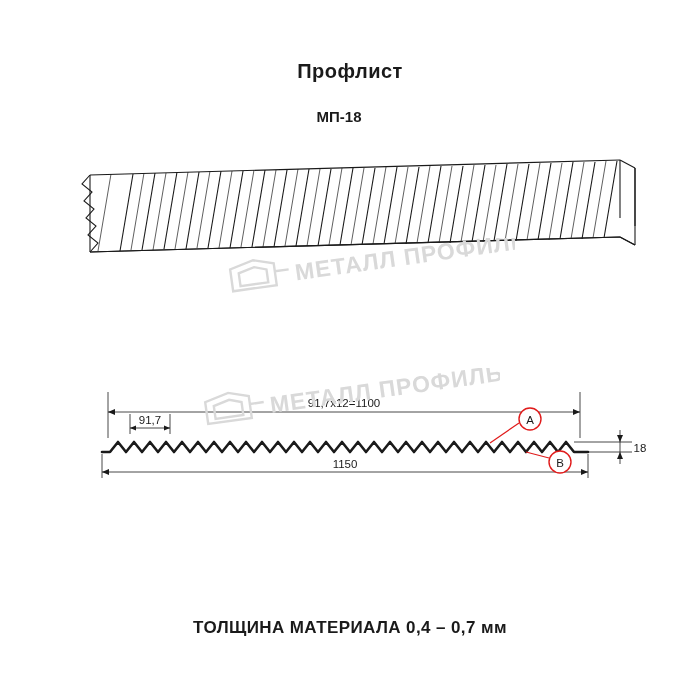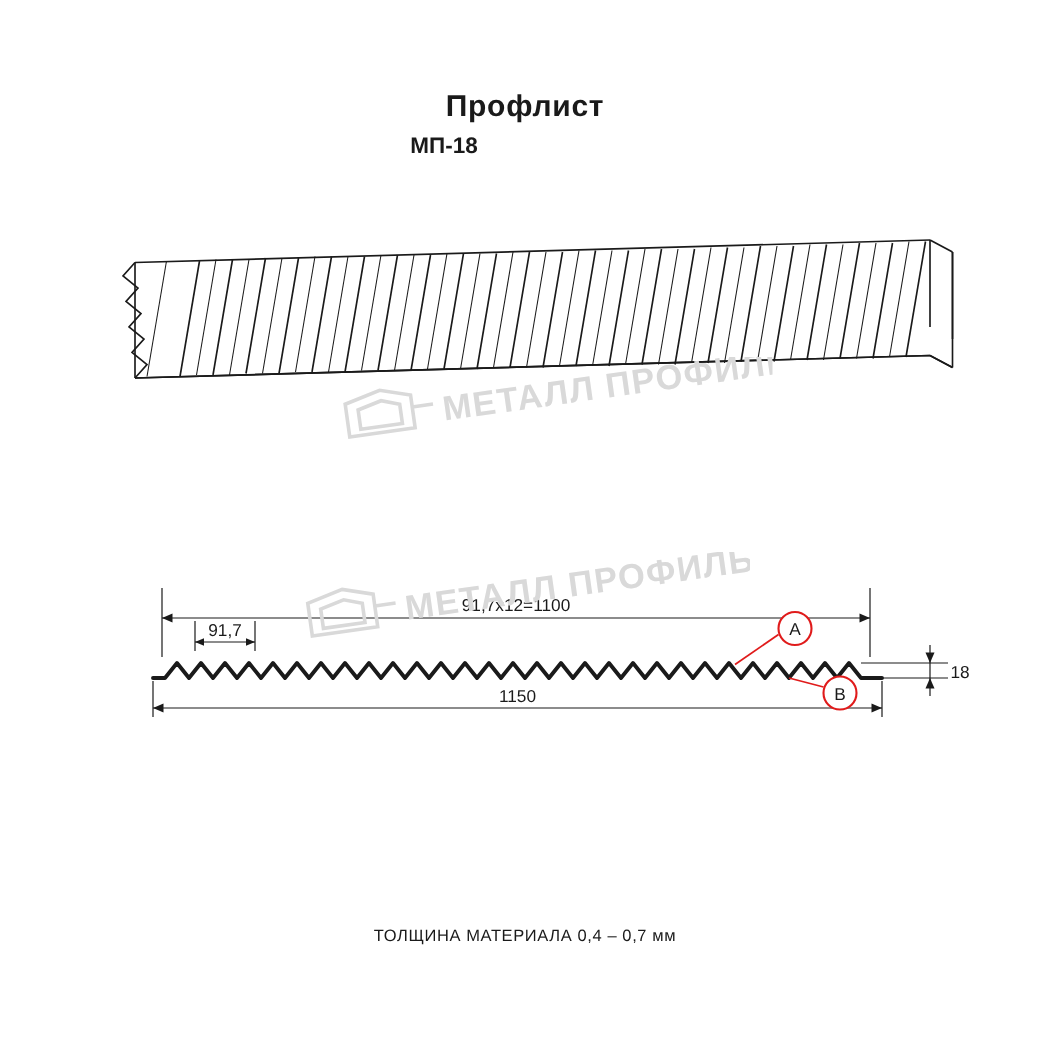--- a/index.html
+++ b/index.html
@@ -26,36 +26,37 @@
     left: 0;
     width: 700px;
     text-align: center;
     font-size: 20px;
     font-weight: bold;
     letter-spacing: 0.5px;
     color: #1a1a1a;
   }
   .subtitle {
     position: absolute;
-    top: 89px;
+    top: 108px;
     left: 0;
     width: 592px;
     text-align: center;
     font-size: 15px;
     font-weight: bold;
     color: #1a1a1a;
+    padding-left: 43px;
   }
   .footer-note {
     position: absolute;
     top: 618px;
     left: 0;
     width: 700px;
     text-align: center;
-    font-size: 11px;
-    font-weight: normal;
+    font-size: 17px;
+    font-weight: bold;
     letter-spacing: 0.4px;
     color: #1a1a1a;
   }
   .iso-wrap {
     position: absolute;
     top: 140px;
     left: 60px;
     width: 590px;
     height: 170px;
   }

